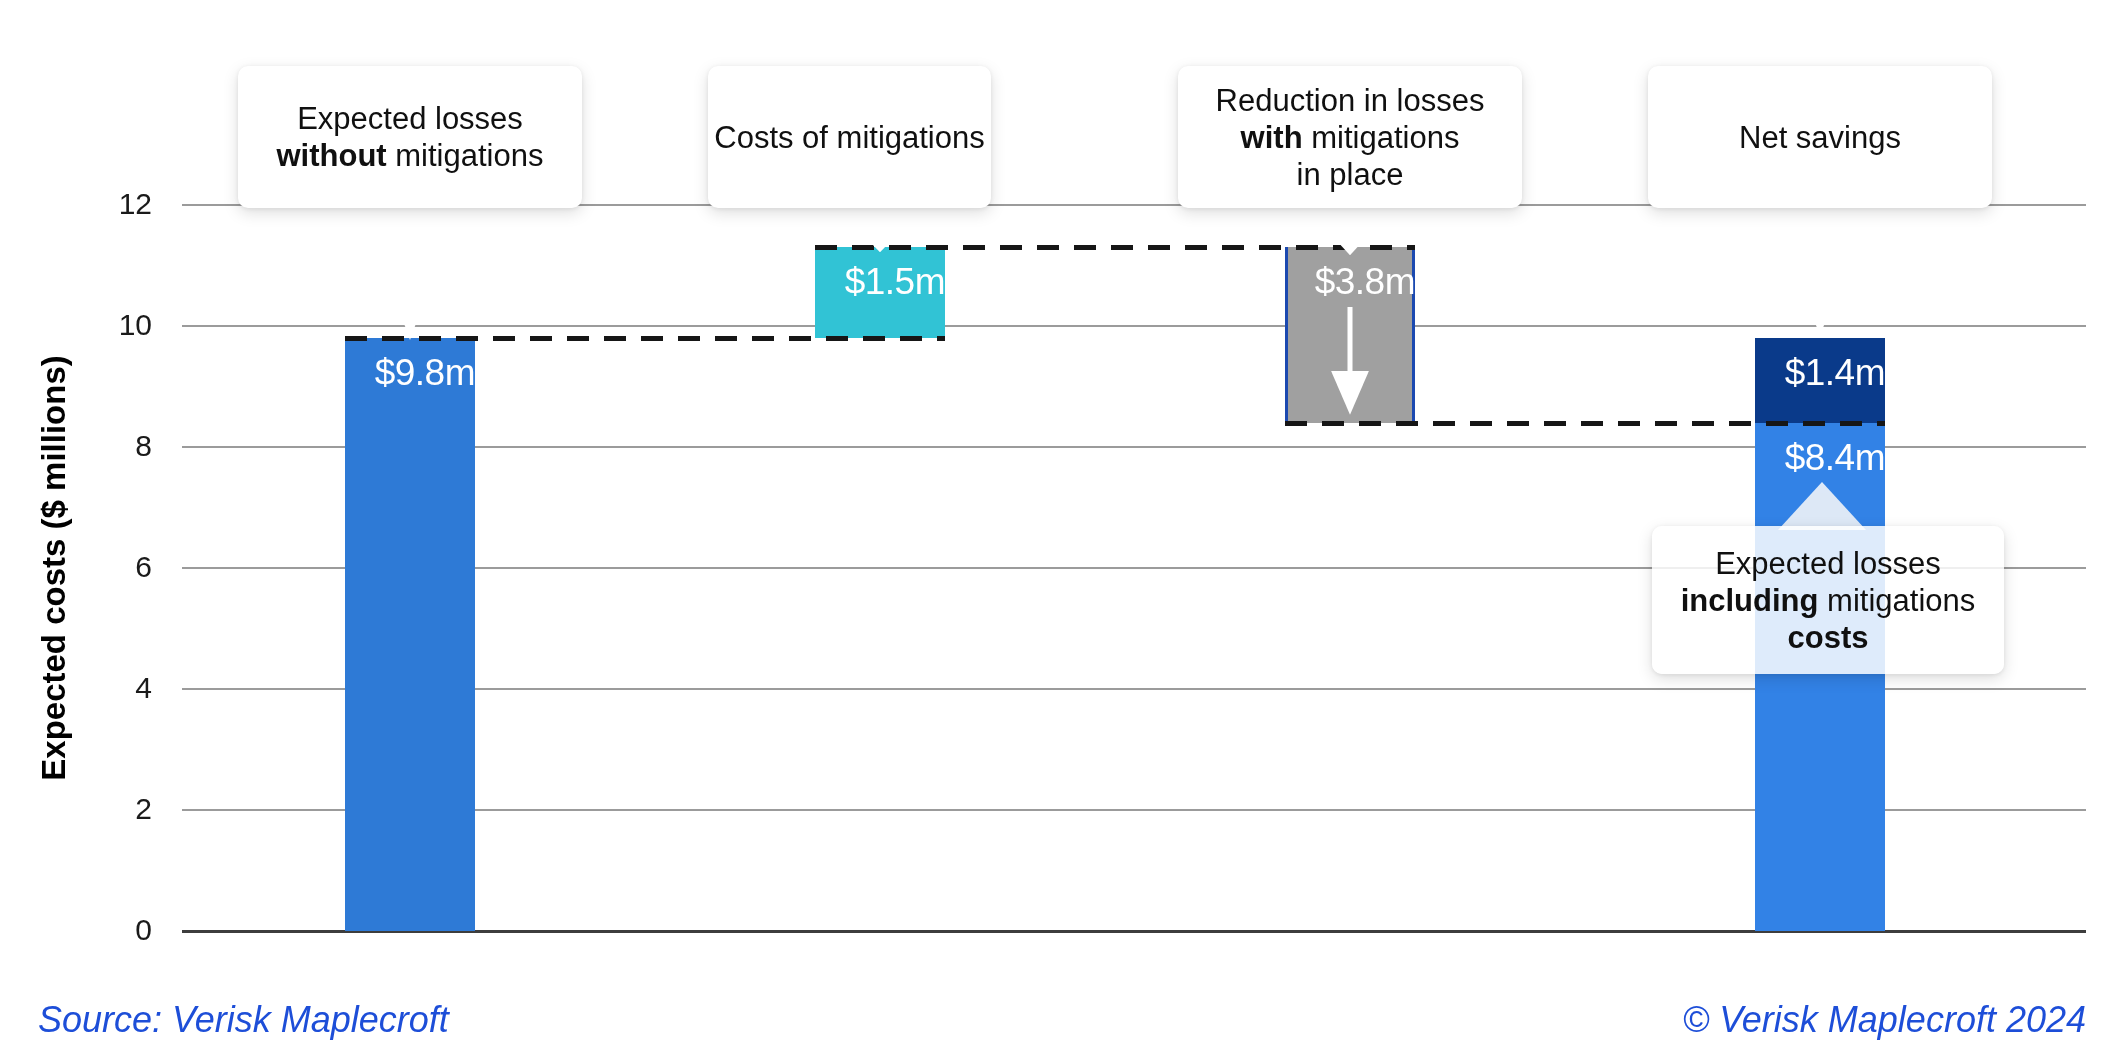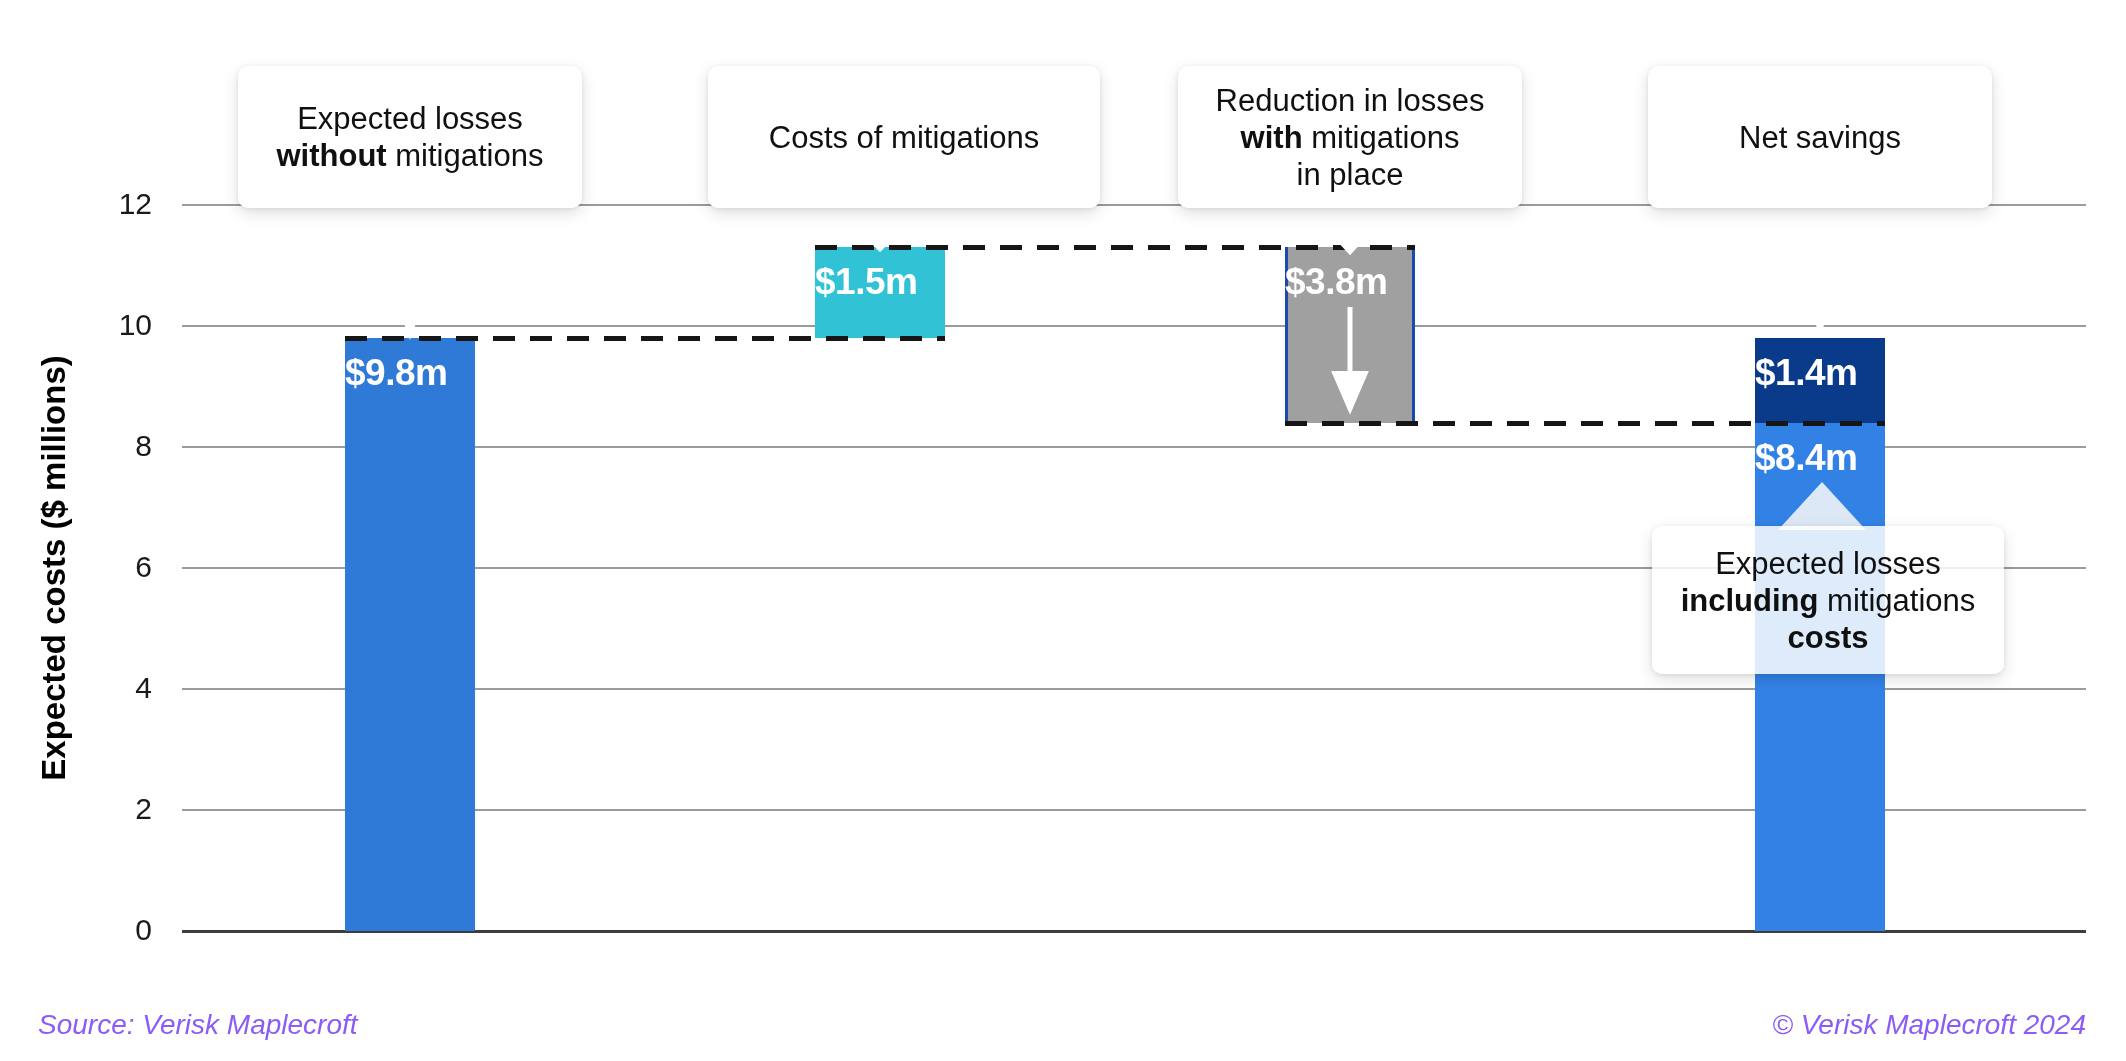--- a/index.html
+++ b/index.html
@@ -1,31 +1,31 @@
 <!DOCTYPE html>
 <html><head>
 <meta charset="utf-8">
 <style>
   html,body{margin:0;padding:0;background:#fff;}
   body{font-family:"Liberation Sans", sans-serif; width:2126px; height:1061px; position:relative; overflow:hidden;}
   #chart-layer{position:absolute; inset:0;}
   .gridline{position:absolute; z-index:0;}
   .tick{position:absolute; font-size:30px; color:#1a1a1a; width:96px; text-align:right; z-index:1;}
   .bar{position:absolute; z-index:2; box-sizing:border-box;}
-  .vlabel{position:absolute; z-index:4; font-size:37px; font-weight:700; color:#fff; text-align:left; letter-spacing:-0.5px;}
+  .vlabel{position:absolute; z-index:4; font-size:37px; font-weight:400; color:#fff; text-align:right; letter-spacing:-0.5px;}
   .connector{position:absolute; height:5px; z-index:3;}
   .callout{position:absolute; z-index:6; background:#fff; border-radius:10px;
            box-shadow:0 5px 16px rgba(0,0,0,0.13), 0 1px 4px rgba(0,0,0,0.08);
            display:flex; flex-direction:column; justify-content:center; align-items:center;
            font-size:31px; color:#101010; text-align:center;}
   .callout .line{line-height:37px; white-space:nowrap;}
   .tail{position:absolute; z-index:5; background:#fff; filter:drop-shadow(0 4px 4px rgba(0,0,0,0.18));}
   .ylabel{position:absolute; left:54px; top:568px; transform:translate(-50%,-50%) rotate(-90deg);
           transform-origin:center; white-space:nowrap; font-size:33px; font-weight:700; color:#000; z-index:1;}
-  .footnote{position:absolute; bottom:20px; font-size:28px; font-style:italic; color:#8b5cf6; z-index:1;}
+  .footnote{position:absolute; bottom:20px; font-size:36px; font-style:italic; color:#1d4ed8; z-index:1;}
   .footnote.src{left:38px;}
   .footnote.cpy{right:40px;}
   .arrow-wrap{position:absolute; left:0; right:0;}
   .arrow-shaft{position:absolute; left:50%; transform:translateX(-50%); top:0; width:5px; background:#fff;}
   .arrow-head{position:absolute; left:50%; transform:translateX(-50%); bottom:0; width:38px; height:44px;
               background:#fff; clip-path:polygon(0 0,100% 0,50% 100%);}
 </style>
 </head>
 <body>
 
@@ -61,21 +61,21 @@
     <div class="bar" style="left: 1755px; top: 338.1px; width: 130px; height: 84.7px; background: rgb(10, 58, 138);"></div>
     <div class="vlabel" style="left: 1755px; top: 352.1px; width: 130px; color: rgb(255, 255, 255);">$1.4m</div>
     <div class="connector" style="left: 345px; top: 336.1px; width: 600px; background: repeating-linear-gradient(90deg, rgb(22, 22, 22) 0px, rgb(22, 22, 22) 22px, transparent 22px, transparent 37px);"></div>
     <div class="connector" style="left: 815px; top: 245.35px; width: 600px; background: repeating-linear-gradient(90deg, rgb(22, 22, 22) 0px, rgb(22, 22, 22) 22px, transparent 22px, transparent 37px);"></div>
     <div class="connector" style="left: 1285px; top: 420.8px; width: 600px; background: repeating-linear-gradient(90deg, rgb(22, 22, 22) 0px, rgb(22, 22, 22) 22px, transparent 22px, transparent 37px);"></div>
     <div class="callout" style="left: 238px; top: 66px; width: 344px; min-height: 142px;">
       <div class="line"><span style="font-weight: 400;">Expected losses</span></div>
       <div class="line"><span style="font-weight: 700;">without</span><span style="font-weight: 400;"> mitigations</span></div>
     </div>
     <div class="tail" style="left: 361px; top: 204px; width: 98px; height: 136.1px; clip-path: polygon(0px 0px, 100% 0px, 50% 100%);"></div>
-    <div class="callout" style="left: 708px; top: 66px; width: 392px; min-height: 142px;">
+    <div class="callout" style="left: 708px; top: 66px; width: 283px; min-height: 142px;">
       <div class="line"><span style="font-weight: 400;">Costs of mitigations</span></div>
     </div>
     <div class="tail" style="left: 833px; top: 204px; width: 94px; height: 48.35px; clip-path: polygon(0px 0px, 100% 0px, 50% 100%);"></div>
     <div class="callout" style="left: 1178px; top: 66px; width: 344px; min-height: 142px;">
       <div class="line"><span style="font-weight: 400;">Reduction in losses</span></div>
       <div class="line"><span style="font-weight: 700;">with</span><span style="font-weight: 400;"> mitigations</span></div>
       <div class="line"><span style="font-weight: 400;">in place</span></div>
     </div>
     <div class="tail" style="left: 1303px; top: 204px; width: 94px; height: 51.35px; clip-path: polygon(0px 0px, 100% 0px, 50% 100%);"></div>
     <div class="callout" style="left: 1648px; top: 66px; width: 344px; min-height: 142px;">

